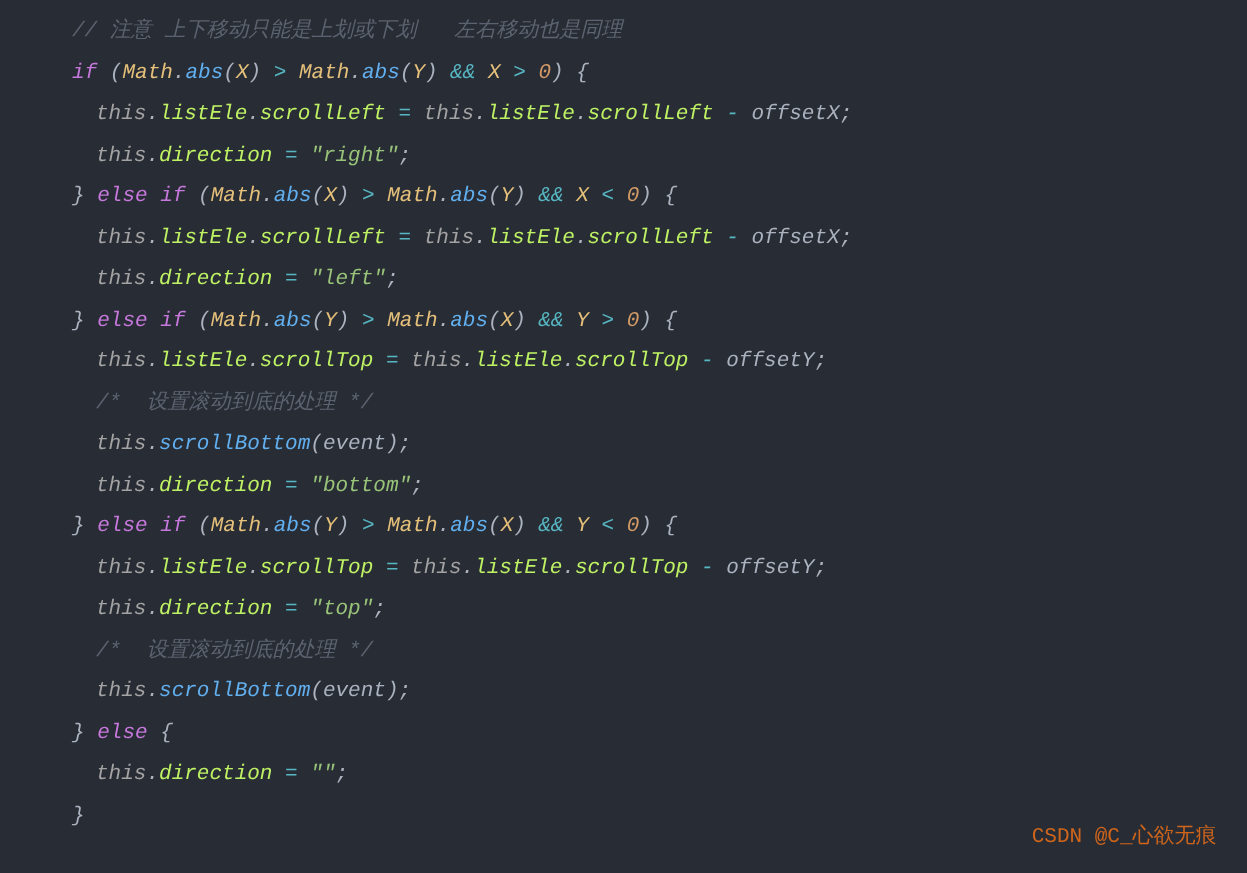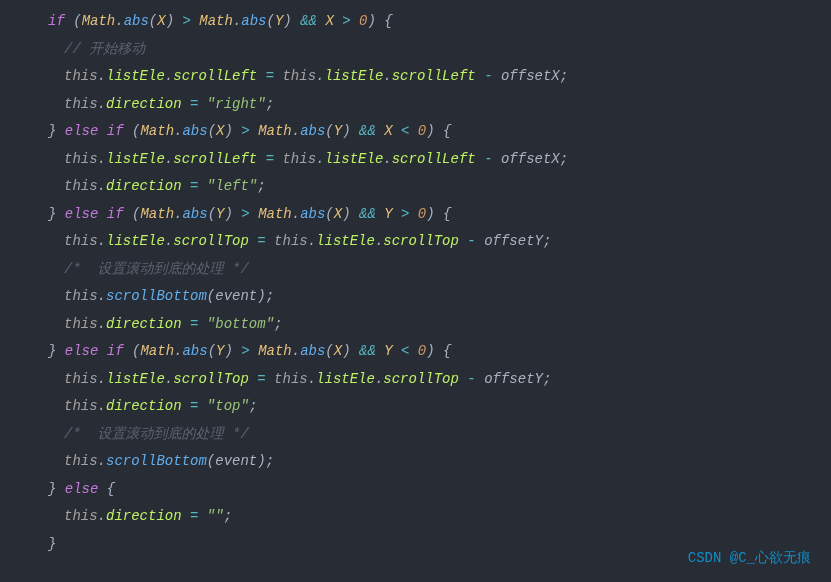--- a/index.html
+++ b/index.html
@@ -33,36 +33,36 @@
     .this { color: #a3a3a3; }
     .num { color: #d19a66; }
     .string { color: #98c379; }
     .op { color: #56b6c2; }
     .punct { color: #abb2bf; }
     .var { color: #e5c07b; margin-top: 34px; }
     .watermark {
       position: absolute;
       bottom: 10px;
       right: 20px;
-      color: #0ea5e9;
+      color: #f97316;
       font-size: 14px;
       font-style: normal;
       opacity: 0.8;
     }
     .indent1 { padding-left: 16px; }
     .indent2 { padding-left: 32px; }
   </style>
 </head>
 <body>
 
 <div class="code-container">
+  <div class="line indent1"><span class="comment">// 注意 上下移动只能是上划或下划   左右移动也是同理</span></div>
 
   <div class="line indent1"><span class="keyword">if</span> <span class="punct">(</span><span class="var">Math</span><span class="punct">.</span><span class="func">abs</span><span class="punct">(</span><span class="var">X</span><span class="punct">)</span> <span class="op">&gt;</span> <span class="var">Math</span><span class="punct">.</span><span class="func">abs</span><span class="punct">(</span><span class="var">Y</span><span class="punct">)</span> <span class="op">&amp;&amp;</span> <span class="var">X</span> <span class="op">&gt;</span> <span class="num">0</span><span class="punct">)</span> <span class="punct">{</span></div>
 
-  <div class="line indent2"><span class="comment">// 开始移动</span></div>
 
   <div class="line indent2"><span class="this">this</span><span class="punct">.</span><span class="prop">listEle</span><span class="punct">.</span><span class="prop">scrollLeft</span> <span class="op">=</span> <span class="this">this</span><span class="punct">.</span><span class="prop">listEle</span><span class="punct">.</span><span class="prop">scrollLeft</span> <span class="op">-</span> <span class="punct">offsetX</span><span class="punct">;</span></div>
 
   <div class="line indent2"><span class="this">this</span><span class="punct">.</span><span class="prop">direction</span> <span class="op">=</span> <span class="string">"right"</span><span class="punct">;</span></div>
 
   <div class="line indent1"><span class="punct">}</span> <span class="keyword">else</span> <span class="keyword">if</span> <span class="punct">(</span><span class="var">Math</span><span class="punct">.</span><span class="func">abs</span><span class="punct">(</span><span class="var">X</span><span class="punct">)</span> <span class="op">&gt;</span> <span class="var">Math</span><span class="punct">.</span><span class="func">abs</span><span class="punct">(</span><span class="var">Y</span><span class="punct">)</span> <span class="op">&amp;&amp;</span> <span class="var">X</span> <span class="op">&lt;</span> <span class="num">0</span><span class="punct">)</span> <span class="punct">{</span></div>
 
   <div class="line indent2"><span class="this">this</span><span class="punct">.</span><span class="prop">listEle</span><span class="punct">.</span><span class="prop">scrollLeft</span> <span class="op">=</span> <span class="this">this</span><span class="punct">.</span><span class="prop">listEle</span><span class="punct">.</span><span class="prop">scrollLeft</span> <span class="op">-</span> <span class="punct">offsetX</span><span class="punct">;</span></div>
 
   <div class="line indent2"><span class="this">this</span><span class="punct">.</span><span class="prop">direction</span> <span class="op">=</span> <span class="string">"left"</span><span class="punct">;</span></div>

